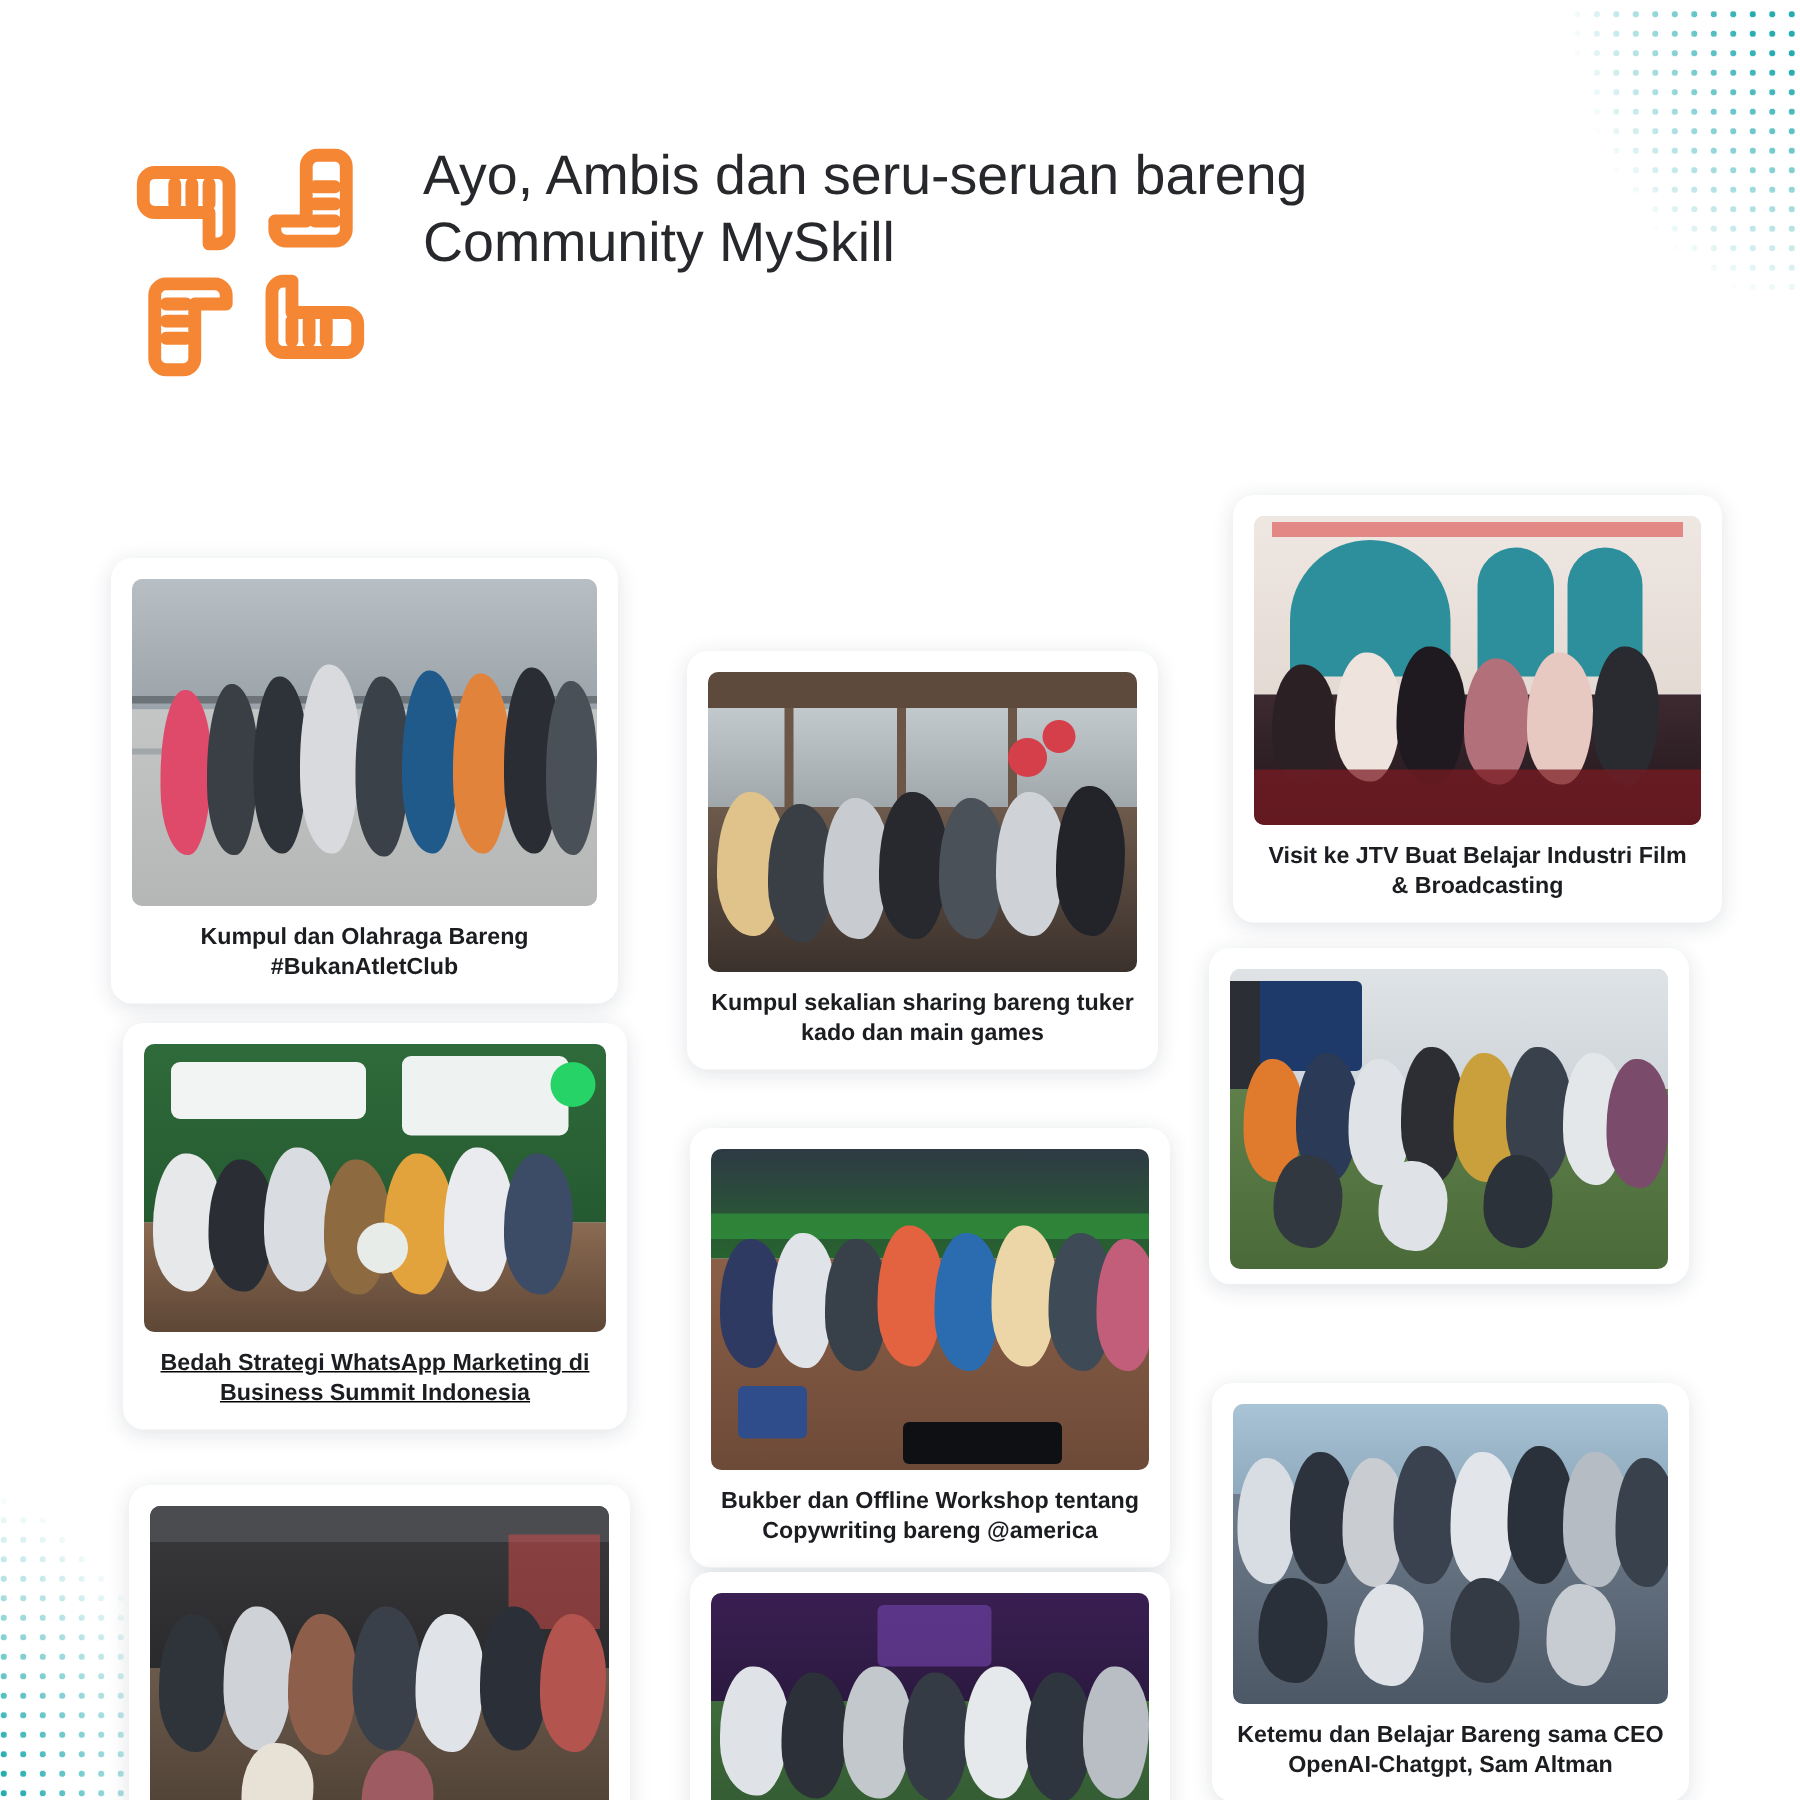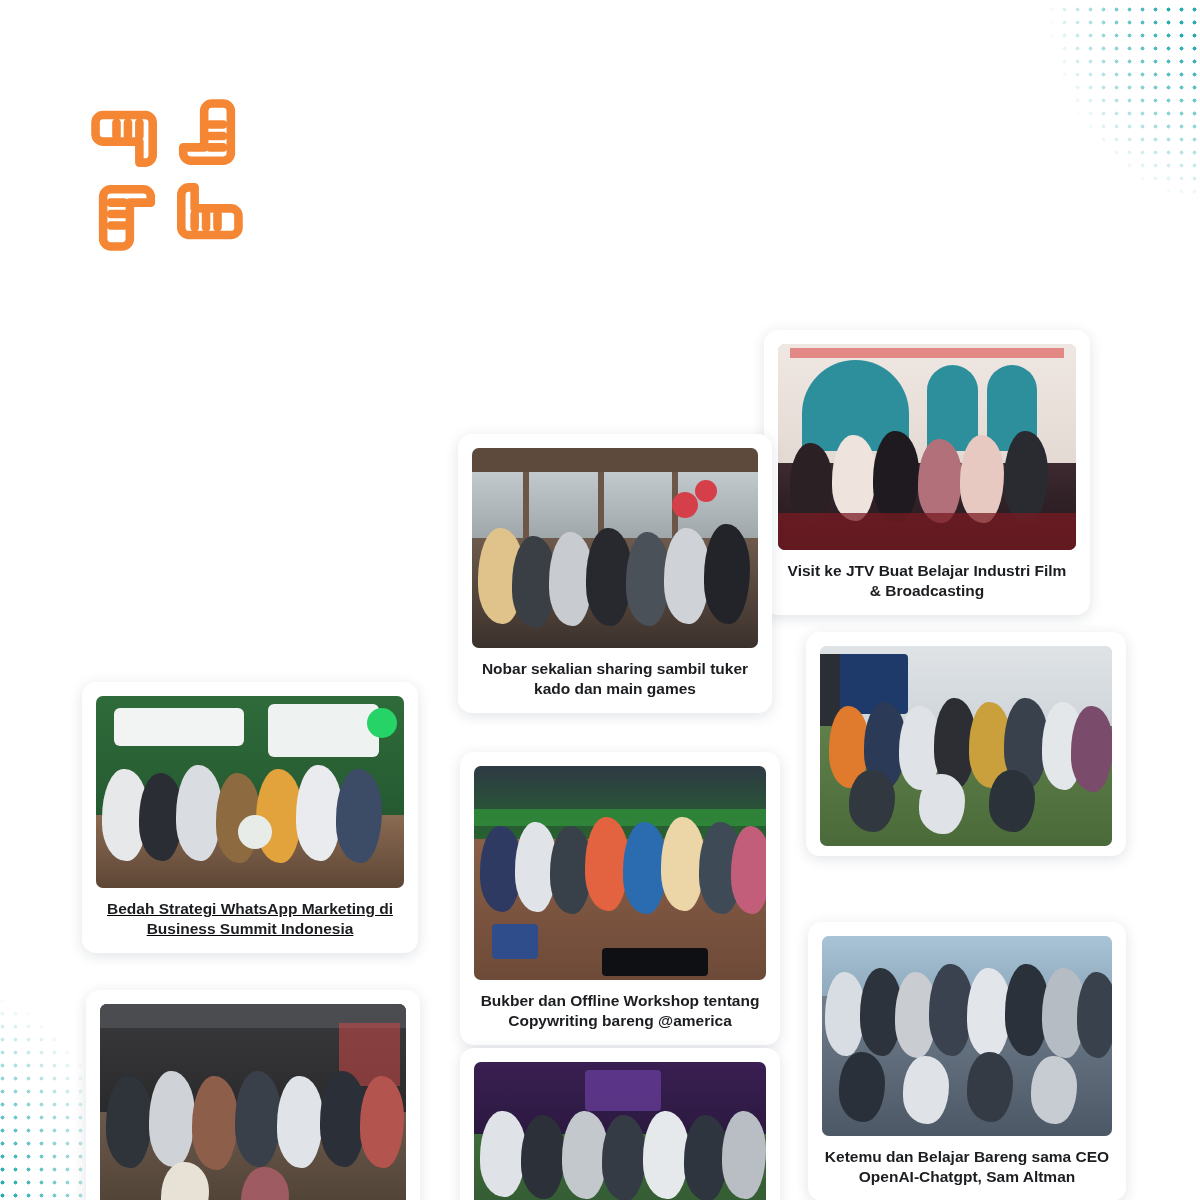--- a/index.html
+++ b/index.html
@@ -150,27 +150,48 @@
 
           <path d="M152 148 h-44 a8 8 0 0 1 -8 -8 v-34 a8 8 0 0 1 8 -8 h6 v22 h38 a8 8 0 0 1 8 8 v12 a8 8 0 0 1 -8 8 z"></path>
           <path d="M138 140 v-14 M126 140 v-14 M114 140 v-14"></path>
 
           <path d="M18 152 v-44 a8 8 0 0 1 8 -8 h34 a8 8 0 0 1 8 8 v6 h-22 v38 a8 8 0 0 1 -8 8 h-12 a8 8 0 0 1 -8 -8 z"></path>
           <path d="M26 138 h14 M26 126 h14 M26 114 h14"></path>
         </g>
       </svg>
     </div>
     <div class="title-block">
+      <p class="subtitle">Ayo, Ambis dan seru-seruan bareng Community MySkill</p>
     </div>
   </div>
 
   <div class="gallery">
 
-
-    <div class="card" style="left:764px; top:0px; width:326px;">
+    <div class="card" style="left:74px; top:42px; width:338px;">
+      <div class="photo" style="height:218px;">
+        <div class="ph">
+          <div class="sky" style="height:40%;background:linear-gradient(180deg,#b8bfc4,#9aa3a9)"></div>
+          <div class="ground" style="height:60%;background:linear-gradient(180deg,#c3c6c5,#b4b7b6)"></div>
+          <div class="bar" style="left:0;top:36%;width:100%;height:5px;background:#6d7479"></div>
+          <div class="bar" style="left:0;top:52%;width:100%;height:4px;background:#8d9499;opacity:.6"></div>
+          <div class="blob" style="left:6%;top:34%;width:34px;height:110px;background:#e04a6a"></div>
+          <div class="blob" style="left:16%;top:32%;width:34px;height:114px;background:#3a3f46"></div>
+          <div class="blob" style="left:26%;top:30%;width:36px;height:118px;background:#2e3339"></div>
+          <div class="blob" style="left:36%;top:26%;width:40px;height:126px;background:#d8dade"></div>
+          <div class="blob" style="left:48%;top:30%;width:36px;height:120px;background:#3b4149"></div>
+          <div class="blob" style="left:58%;top:28%;width:38px;height:122px;background:#1f5a8a"></div>
+          <div class="blob" style="left:69%;top:29%;width:38px;height:120px;background:#e2833c"></div>
+          <div class="blob" style="left:80%;top:27%;width:38px;height:124px;background:#2a2d33"></div>
+          <div class="blob" style="left:89%;top:31%;width:34px;height:116px;background:#4a5058"></div>
+        </div>
+      </div>
+      <div class="caption">Kumpul dan Olahraga Bareng #BukanAtletClub</div>
+    </div>
+
+    <div class="card" style="left:822px; top:0px; width:326px;">
       <div class="photo" style="height:206px;">
         <div class="ph">
           <div class="sky" style="height:58%;background:linear-gradient(180deg,#efe7e2,#e4dad4)"></div>
           <div class="ground" style="height:42%;background:linear-gradient(180deg,#3d2a30,#20161b)"></div>
           <div class="bar" style="left:8%;top:8%;width:36%;height:44%;background:#2c8f9b;border-radius:60px 60px 0 0"></div>
           <div class="bar" style="left:50%;top:10%;width:17%;height:42%;background:#2c8f9b;border-radius:60px 60px 0 0"></div>
           <div class="bar" style="left:70%;top:10%;width:17%;height:42%;background:#2c8f9b;border-radius:60px 60px 0 0"></div>
           <div class="bar" style="left:4%;top:2%;width:92%;height:10px;background:#d93b3b;opacity:.55"></div>
           <div class="blob" style="left:4%;top:48%;width:42px;height:80px;background:#2b2024"></div>
           <div class="blob" style="left:18%;top:44%;width:44px;height:86px;background:#efe3dd"></div>
@@ -197,21 +218,21 @@
           <div class="blob" style="left:78%;top:16%;width:22px;height:22px;background:#d53f4a;border-radius:50%"></div>
           <div class="blob" style="left:2%;top:40%;width:46px;height:96px;background:#e0c38b"></div>
           <div class="blob" style="left:14%;top:44%;width:44px;height:92px;background:#3a3f46"></div>
           <div class="blob" style="left:27%;top:42%;width:44px;height:94px;background:#c8cbd0"></div>
           <div class="blob" style="left:40%;top:40%;width:46px;height:98px;background:#27292e"></div>
           <div class="blob" style="left:54%;top:42%;width:44px;height:94px;background:#4b5159"></div>
           <div class="blob" style="left:67%;top:40%;width:46px;height:96px;background:#cfd3d8"></div>
           <div class="blob" style="left:81%;top:38%;width:46px;height:100px;background:#22242a"></div>
         </div>
       </div>
-      <div class="caption">Nobar sekalian sharing sambil tuker kado dan main games</div>
+      <div class="caption">Kumpul sekalian sharing bareng tuker kado dan main games</div>
     </div>
 
     <div class="card" style="left:82px; top:352px; width:336px;text-decoration:underline;">
       <div class="photo" style="height:192px;">
         <div class="ph">
           <div class="sky" style="height:62%;background:linear-gradient(180deg,#2f6b3a,#255a31)"></div>
           <div class="ground" style="height:38%;background:linear-gradient(180deg,#8a6a52,#5e4736)"></div>
           <div class="bar" style="left:6%;top:6%;width:42%;height:20%;background:#f2f4f3;border-radius:6px"></div>
           <div class="bar" style="left:56%;top:4%;width:36%;height:28%;background:#eef2f0;border-radius:6px"></div>
           <div class="blob" style="left:88%;top:6%;width:30px;height:30px;background:#25d366;border-radius:50%"></div>

